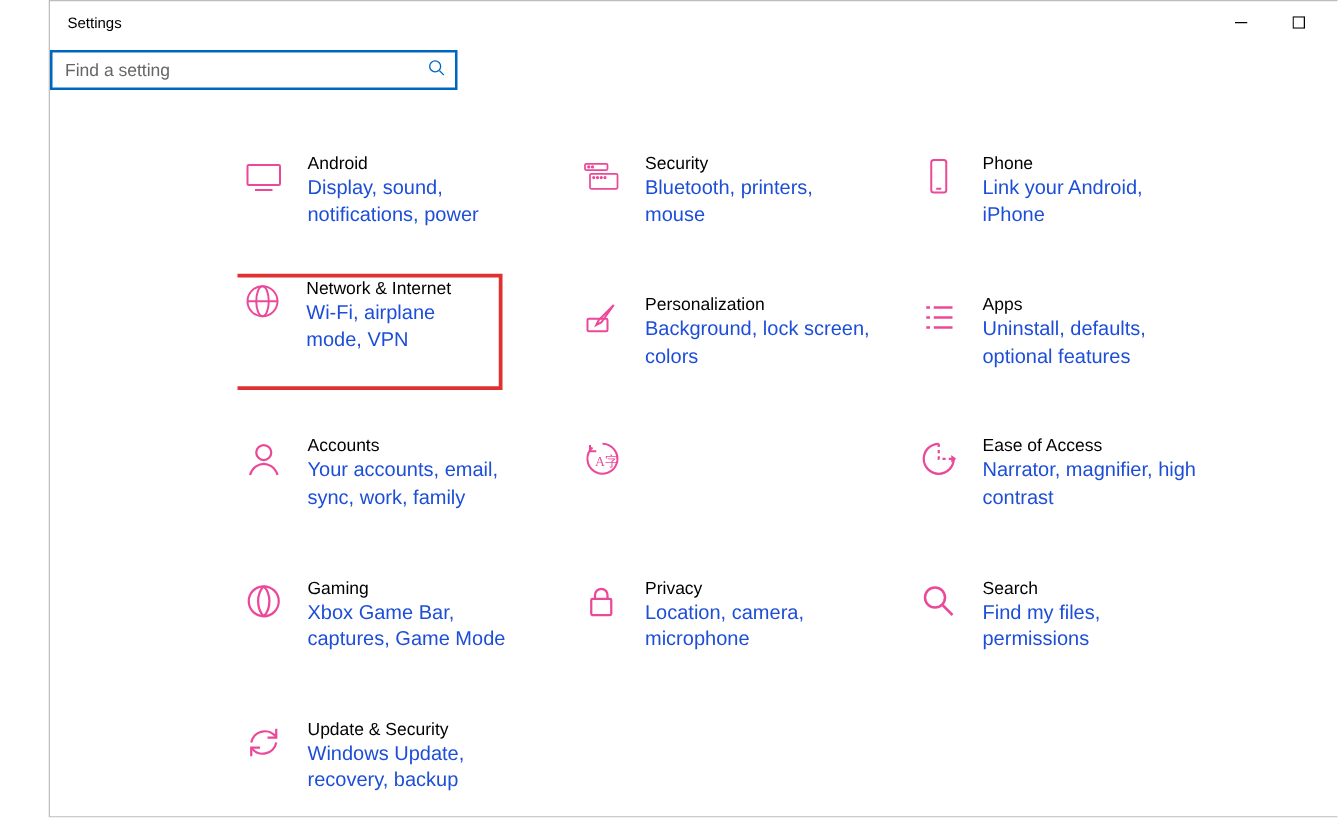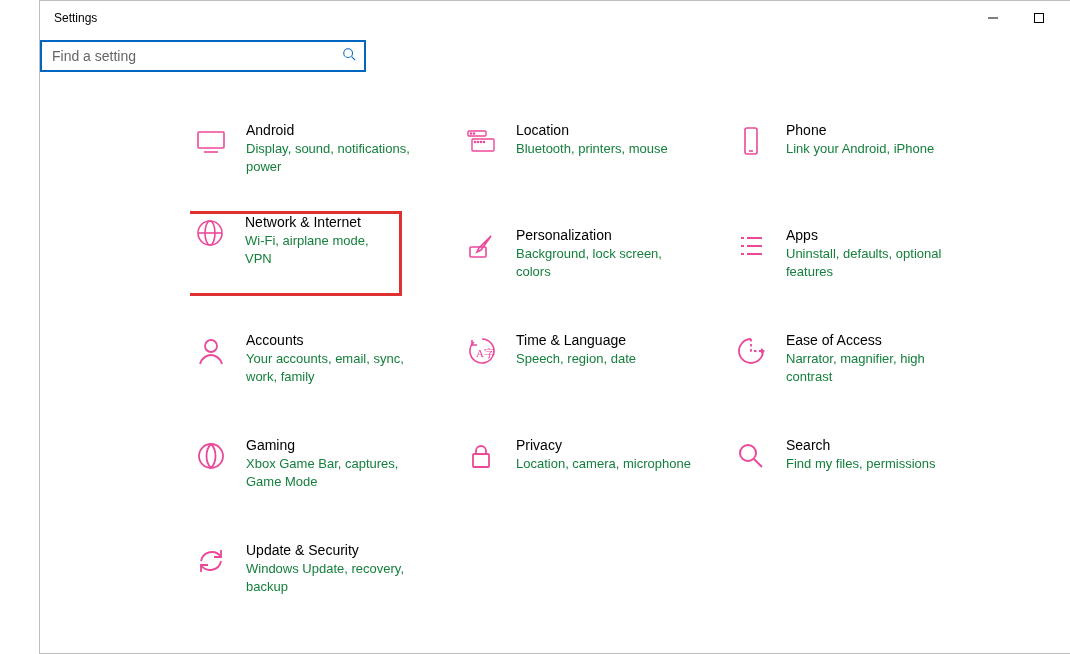--- a/index.html
+++ b/index.html
@@ -108,22 +108,22 @@
     margin-top: 2px;
   }
   .tile-icon svg { width: 32px; height: 32px; }
   .tile-text { max-width: 180px; }
   .tile-title {
     font-size: 14px;
     color: #000;
     margin-bottom: 2px;
   }
   .tile-sub {
-    font-size: 13px;
-    color: #15803d;
+    font-size: 16px;
+    color: #1d4ed8;
     line-height: 1.35;
   }
   .scrollbar-track {
     position: absolute;
     right: 2px;
     top: 115px;
     bottom: 15px;
     width: 3px;
     background: #d0d0d0;
     border-radius: 2px;
@@ -189,21 +189,21 @@
               <rect x="7" y="14" width="22" height="12" rx="1"></rect>
               <circle cx="6" cy="8.5" r="0.6" fill="currentColor"></circle>
               <circle cx="9" cy="8.5" r="0.6" fill="currentColor"></circle>
               <circle cx="10" cy="17" r="0.6" fill="currentColor"></circle>
               <circle cx="13" cy="17" r="0.6" fill="currentColor"></circle>
               <circle cx="16" cy="17" r="0.6" fill="currentColor"></circle>
               <circle cx="19" cy="17" r="0.6" fill="currentColor"></circle>
             </svg>
           </div>
           <div class="tile-text">
-            <div class="tile-title">Location</div>
+            <div class="tile-title">Security</div>
             <div class="tile-sub">Bluetooth, printers, mouse</div>
           </div>
         </div>
         <div class="tile">
           <div class="tile-icon">
             <svg viewBox="0 0 32 32" fill="none" stroke="currentColor" stroke-width="1.6">
               <rect x="10" y="3" width="12" height="26" rx="2"></rect>
               <line x1="14" y1="26" x2="18" y2="26"></line>
             </svg>
           </div>
@@ -266,24 +266,20 @@
           </div>
         </div>
         <div class="tile">
           <div class="tile-icon">
             <svg viewBox="0 0 32 32" fill="none" stroke="currentColor" stroke-width="1.6">
               <path d="M17 4a12 12 0 1 1-8 3"></path>
               <path d="M7 5 L7 10 L12 10"></path>
               <text x="11" y="22" font-size="11" fill="currentColor" stroke="none" font-family="Segoe UI">A字</text>
             </svg>
           </div>
-          <div class="tile-text">
-            <div class="tile-title">Time &amp; Language</div>
-            <div class="tile-sub">Speech, region, date</div>
-          </div>
         </div>
         <div class="tile">
           <div class="tile-icon">
             <svg viewBox="0 0 32 32" fill="none" stroke="currentColor" stroke-width="1.8">
               <path d="M28 16 A12 12 0 1 1 16 4"></path>
               <path d="M16 4 L16 16 L28 16" stroke-dasharray="2.5 2.5"></path>
               <polygon points="26,13 30,16 26,19" fill="currentColor" stroke="none"></polygon>
             </svg>
           </div>
           <div class="tile-text">

